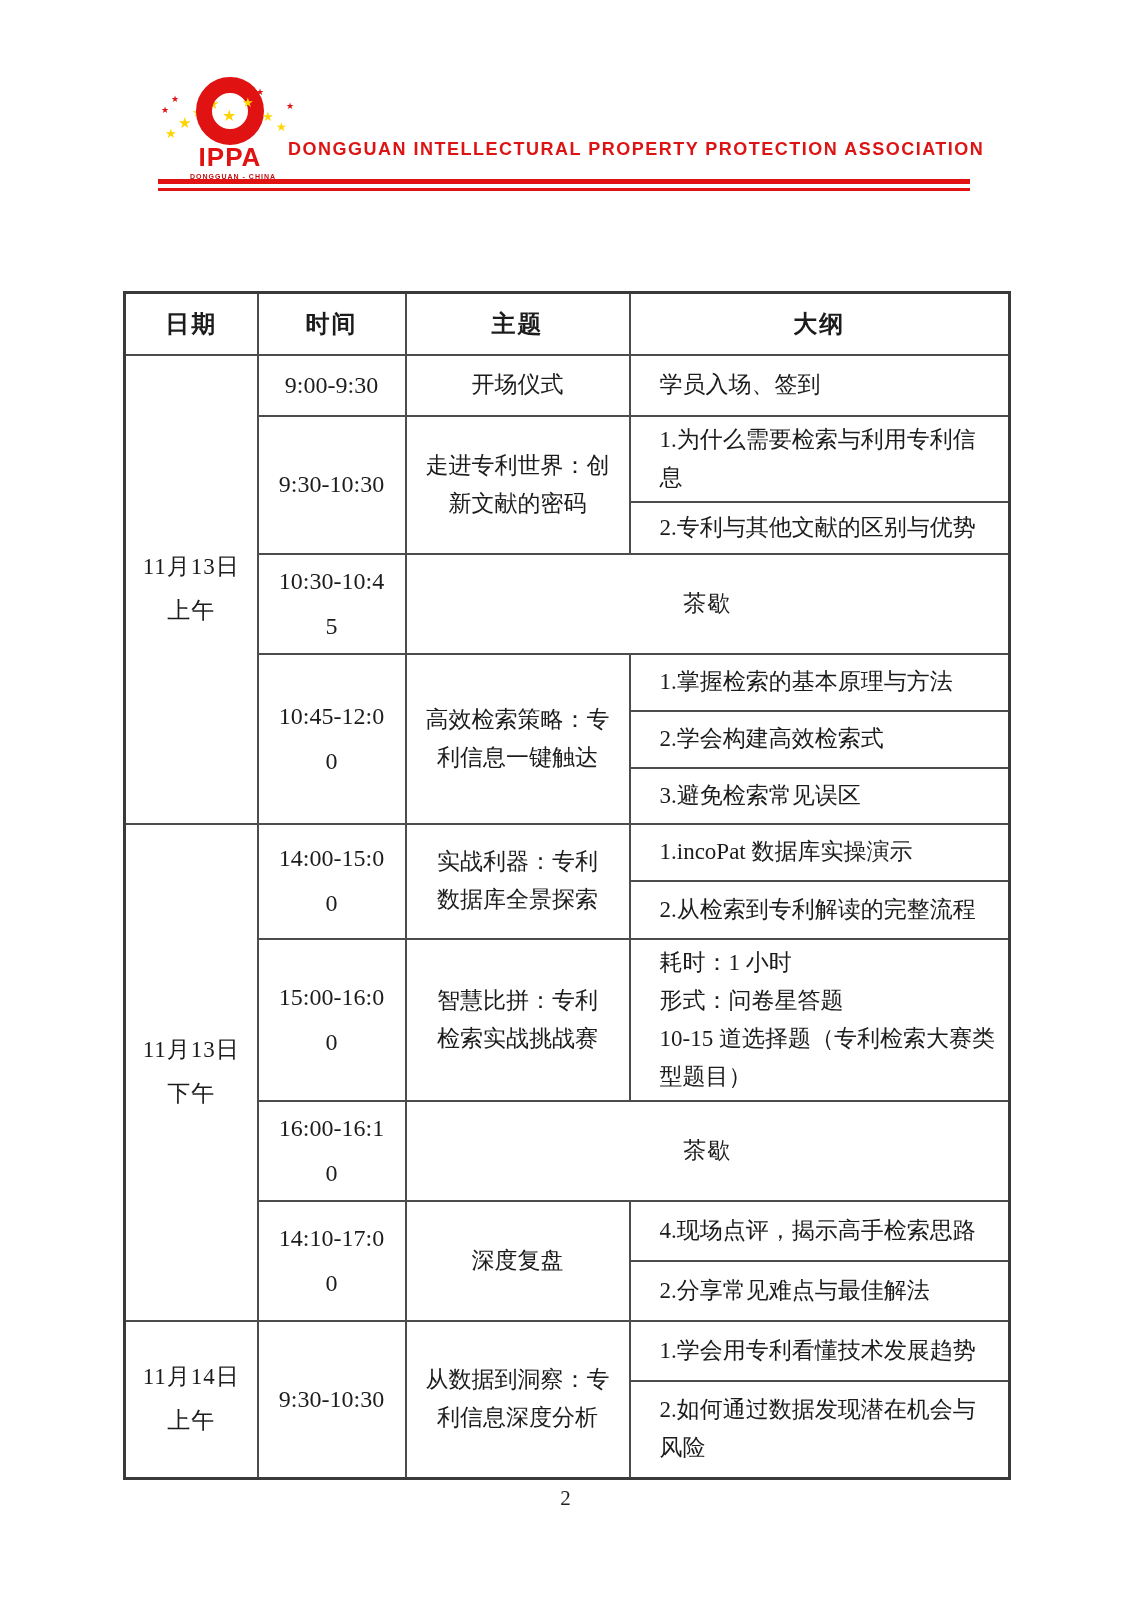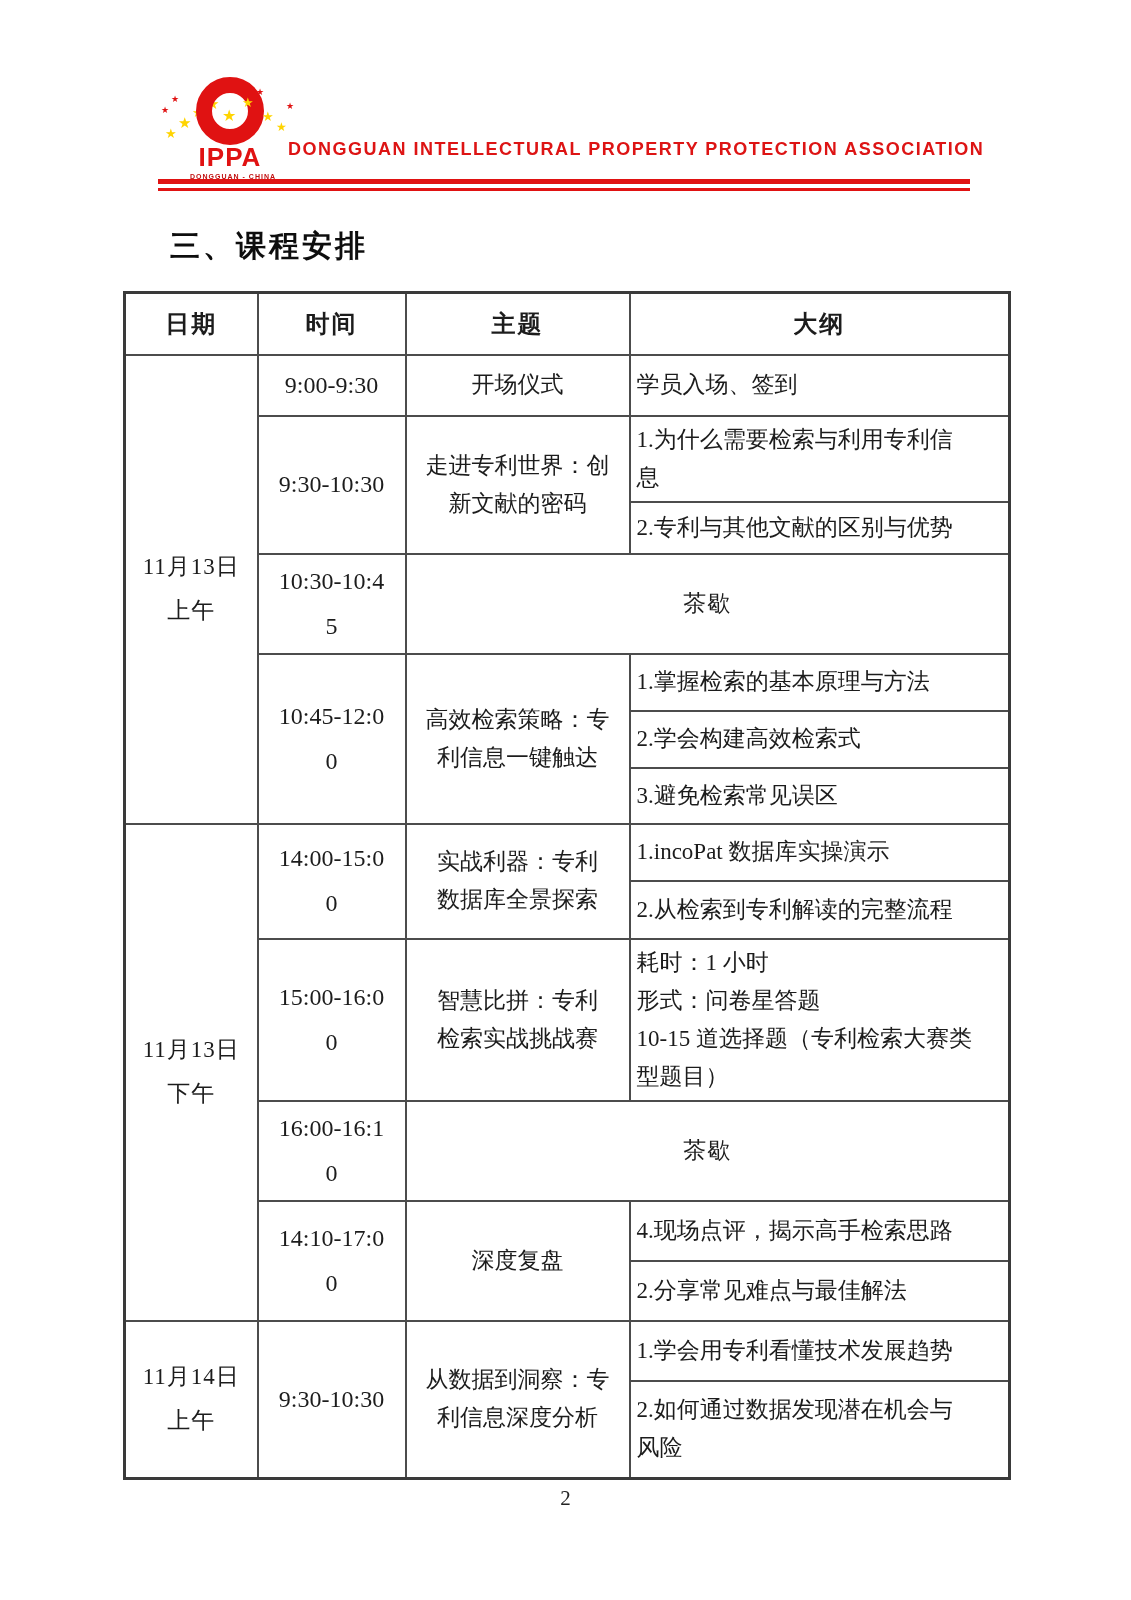--- a/index.html
+++ b/index.html
@@ -75,21 +75,21 @@
   .time-inner{
     display:inline-block;max-width:110px;word-break:break-all;
     line-height:45px;vertical-align:middle;
   }
   .topic-inner{display:inline-block;text-align:center;line-height:38px;vertical-align:middle;}
   .topic-w8{max-width:190px;}
   .topic-w7{max-width:168px;}
   td.c-outline{text-align:left;}
   .outline-inner{
     display:inline-block;max-width:332px;text-align:left;line-height:38px;
-    vertical-align:middle;margin-left:2px;
+    vertical-align:middle;margin-left:25px;
   }
   .outline-inner.wide{max-width:345px;}
   td.c-merged{letter-spacing:1px;}
   
   .page-number{
     position:absolute;left:0;top:1486px;width:100%;text-align:center;
     font-size:21px;color:#222222;
   }
 </style>
 </head>
@@ -111,21 +111,20 @@
     <span class="star y s10">★</span>
     <span class="star y s11">★</span>
     <span class="star r s12">★</span>
     <div class="logo-acronym">IPPA</div>
     <div class="logo-tagline">DONGGUAN - CHINA</div>
   </div>
   <div class="org-subtitle">DONGGUAN INTELLECTURAL PROPERTY PROTECTION ASSOCIATION</div>
   <div class="rule-thick"></div>
   <div class="rule-thin"></div>
 
-  <div class="section-title">三、课程安排</div>
 
   <table class="schedule">
     <colgroup>
       <col style="width:133px">
         <col style="width:148px">
         <col style="width:224px">
         <col style="width:380px">
     </colgroup>
     <tbody>
         <tr class="h62">

